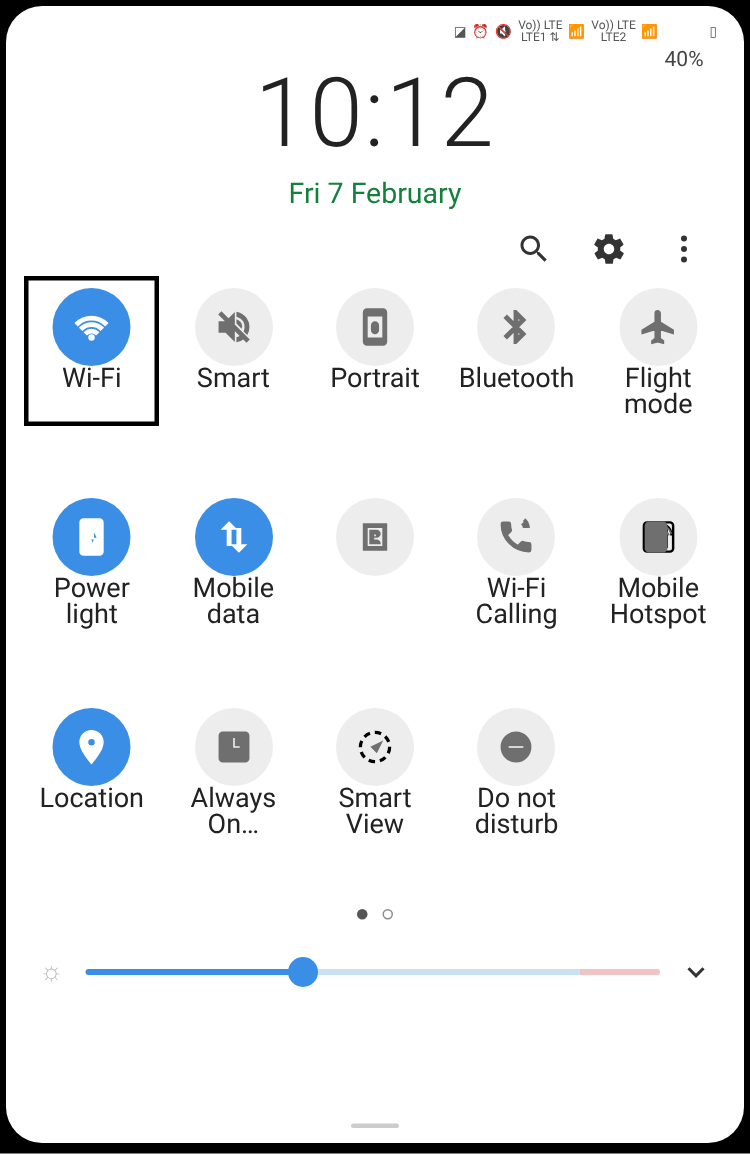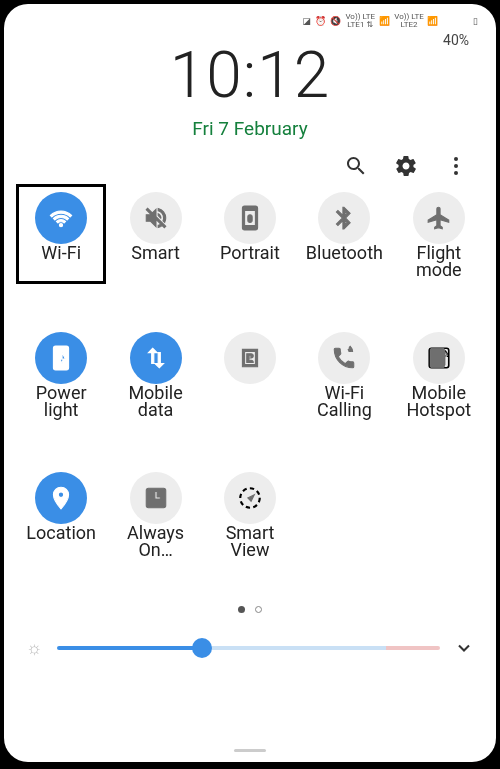--- a/index.html
+++ b/index.html
@@ -278,20 +278,30 @@
       <div class="tile">
         <div class="circle">
           <svg width="26" height="26" viewBox="0 0 24 24" fill="#6f6f6f" stroke="#6f6f6f">
             <circle cx="12" cy="12" r="9" fill="none" stroke="currentColor" stroke-width="2" stroke-dasharray="4 3"></circle>
             <path d="M16 9l-6 3 3 3 3-6z"></path>
           </svg>
         </div>
         <div class="tile-label">Smart
 View</div>
       </div>
+      <div class="tile">
+        <div class="circle">
+          <svg width="26" height="26" viewBox="0 0 24 24" fill="#6f6f6f" stroke="#6f6f6f">
+            <circle cx="12" cy="12" r="9"></circle>
+            <rect x="7" y="11" width="10" height="2" fill="#ededed"></rect>
+          </svg>
+        </div>
+        <div class="tile-label">Do not
+disturb</div>
+      </div>
     </div>
 
   <div class="pager">
     <div class="dot"></div>
     <div class="dot off"></div>
   </div>
 
   <div class="brightness">
     <span style="color:#bbb;font-size:18px">☼</span>
     <div class="track">

